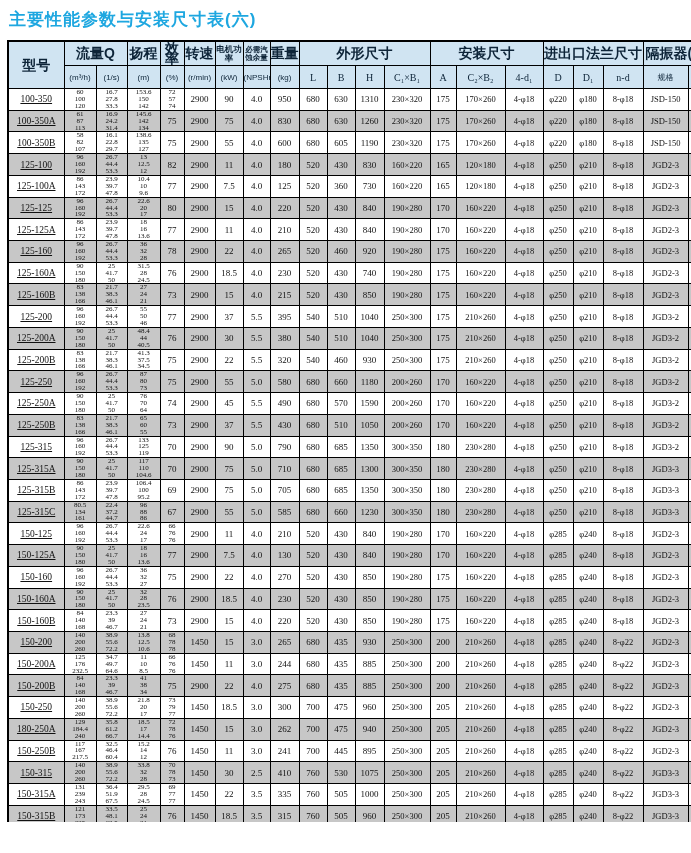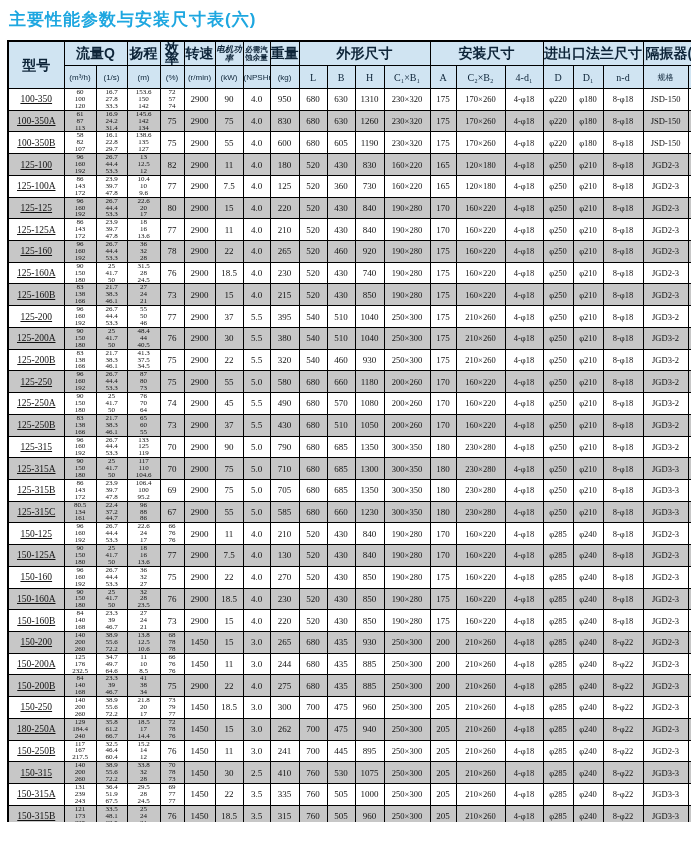--- a/index.html
+++ b/index.html
@@ -3,21 +3,21 @@
 <meta charset="utf-8">
 <style>
   html,body{margin:0;padding:0;background:#fff;}
   .page{width:691px;height:822px;box-sizing:border-box;padding:5px 10px 0 7px;background:#fff;overflow:hidden;}
   .title{font-family:"Liberation Sans",sans-serif;font-weight:bold;font-size:17px;color:#1ea7e0;margin:3px 0 9px 2px;letter-spacing:1px;}
   table.spec{border-collapse:collapse;table-layout:fixed;width:677px;border:2px solid #000;font-family:"Liberation Serif",serif;color:#111;}
   .spec th,.spec td{border:1px solid #000;text-align:center;vertical-align:middle;padding:0;overflow:hidden;}
   .spec thead th{background:#d0e4f2;font-family:"Liberation Sans",sans-serif;font-weight:bold;color:#0d2438;font-size:14px;line-height:11px;height:23px;}
   .spec thead tr.units th{font-size:8px;font-weight:normal;height:22px;line-height:9px;}
   .spec thead tr.units th.latin{font-size:10px;font-family:"Liberation Serif",serif;}
-  .spec thead th.small{font-size:8.5px;line-height:9px;font-style:italic;}
+  .spec thead th.small{font-size:8.5px;line-height:9px;}
   .spec thead th.tiny{font-size:7.5px;line-height:8px;text-align:center;}
   .spec tbody td{font-size:9px;height:20.2px;line-height:10px;}
   .spec tbody td.multi{font-size:7px;line-height:6.9px;white-space:pre-line;}
   .spec tbody td[data-col="model"]{font-size:9.5px;text-decoration:underline;}
   .spec tbody td[data-col="c1b1"],.spec tbody td[data-col="c2b2"],
   .spec tbody td[data-col="d4"],.spec tbody td[data-col="nd"],
   .spec tbody td[data-col="D"],.spec tbody td[data-col="D1"],
   .spec tbody td[data-col="spec"]{font-size:8.5px;}
   .spec tbody tr:nth-child(even){background:#c7c7c7;}
 </style>
@@ -509,21 +509,21 @@
     <td data-col="h" class="multi">76
 70
 64</td>
     <td data-col="eff">74</td>
     <td data-col="n">2900</td>
     <td data-col="kw">45</td>
     <td data-col="npsh">5.5</td>
     <td data-col="kg">490</td>
     <td data-col="L">680</td>
     <td data-col="B">570</td>
-    <td data-col="H">1080</td>
+    <td data-col="H">1590</td>
     <td data-col="c1b1">200×260</td>
     <td data-col="A">170</td>
     <td data-col="c2b2">160×220</td>
     <td data-col="d4">4-φ18</td>
     <td data-col="D">φ250</td>
     <td data-col="D1">φ210</td>
     <td data-col="nd">8-φ18</td>
     <td data-col="spec">JGD3-2</td>
     <td data-col="h1">290</td>
   </tr>

